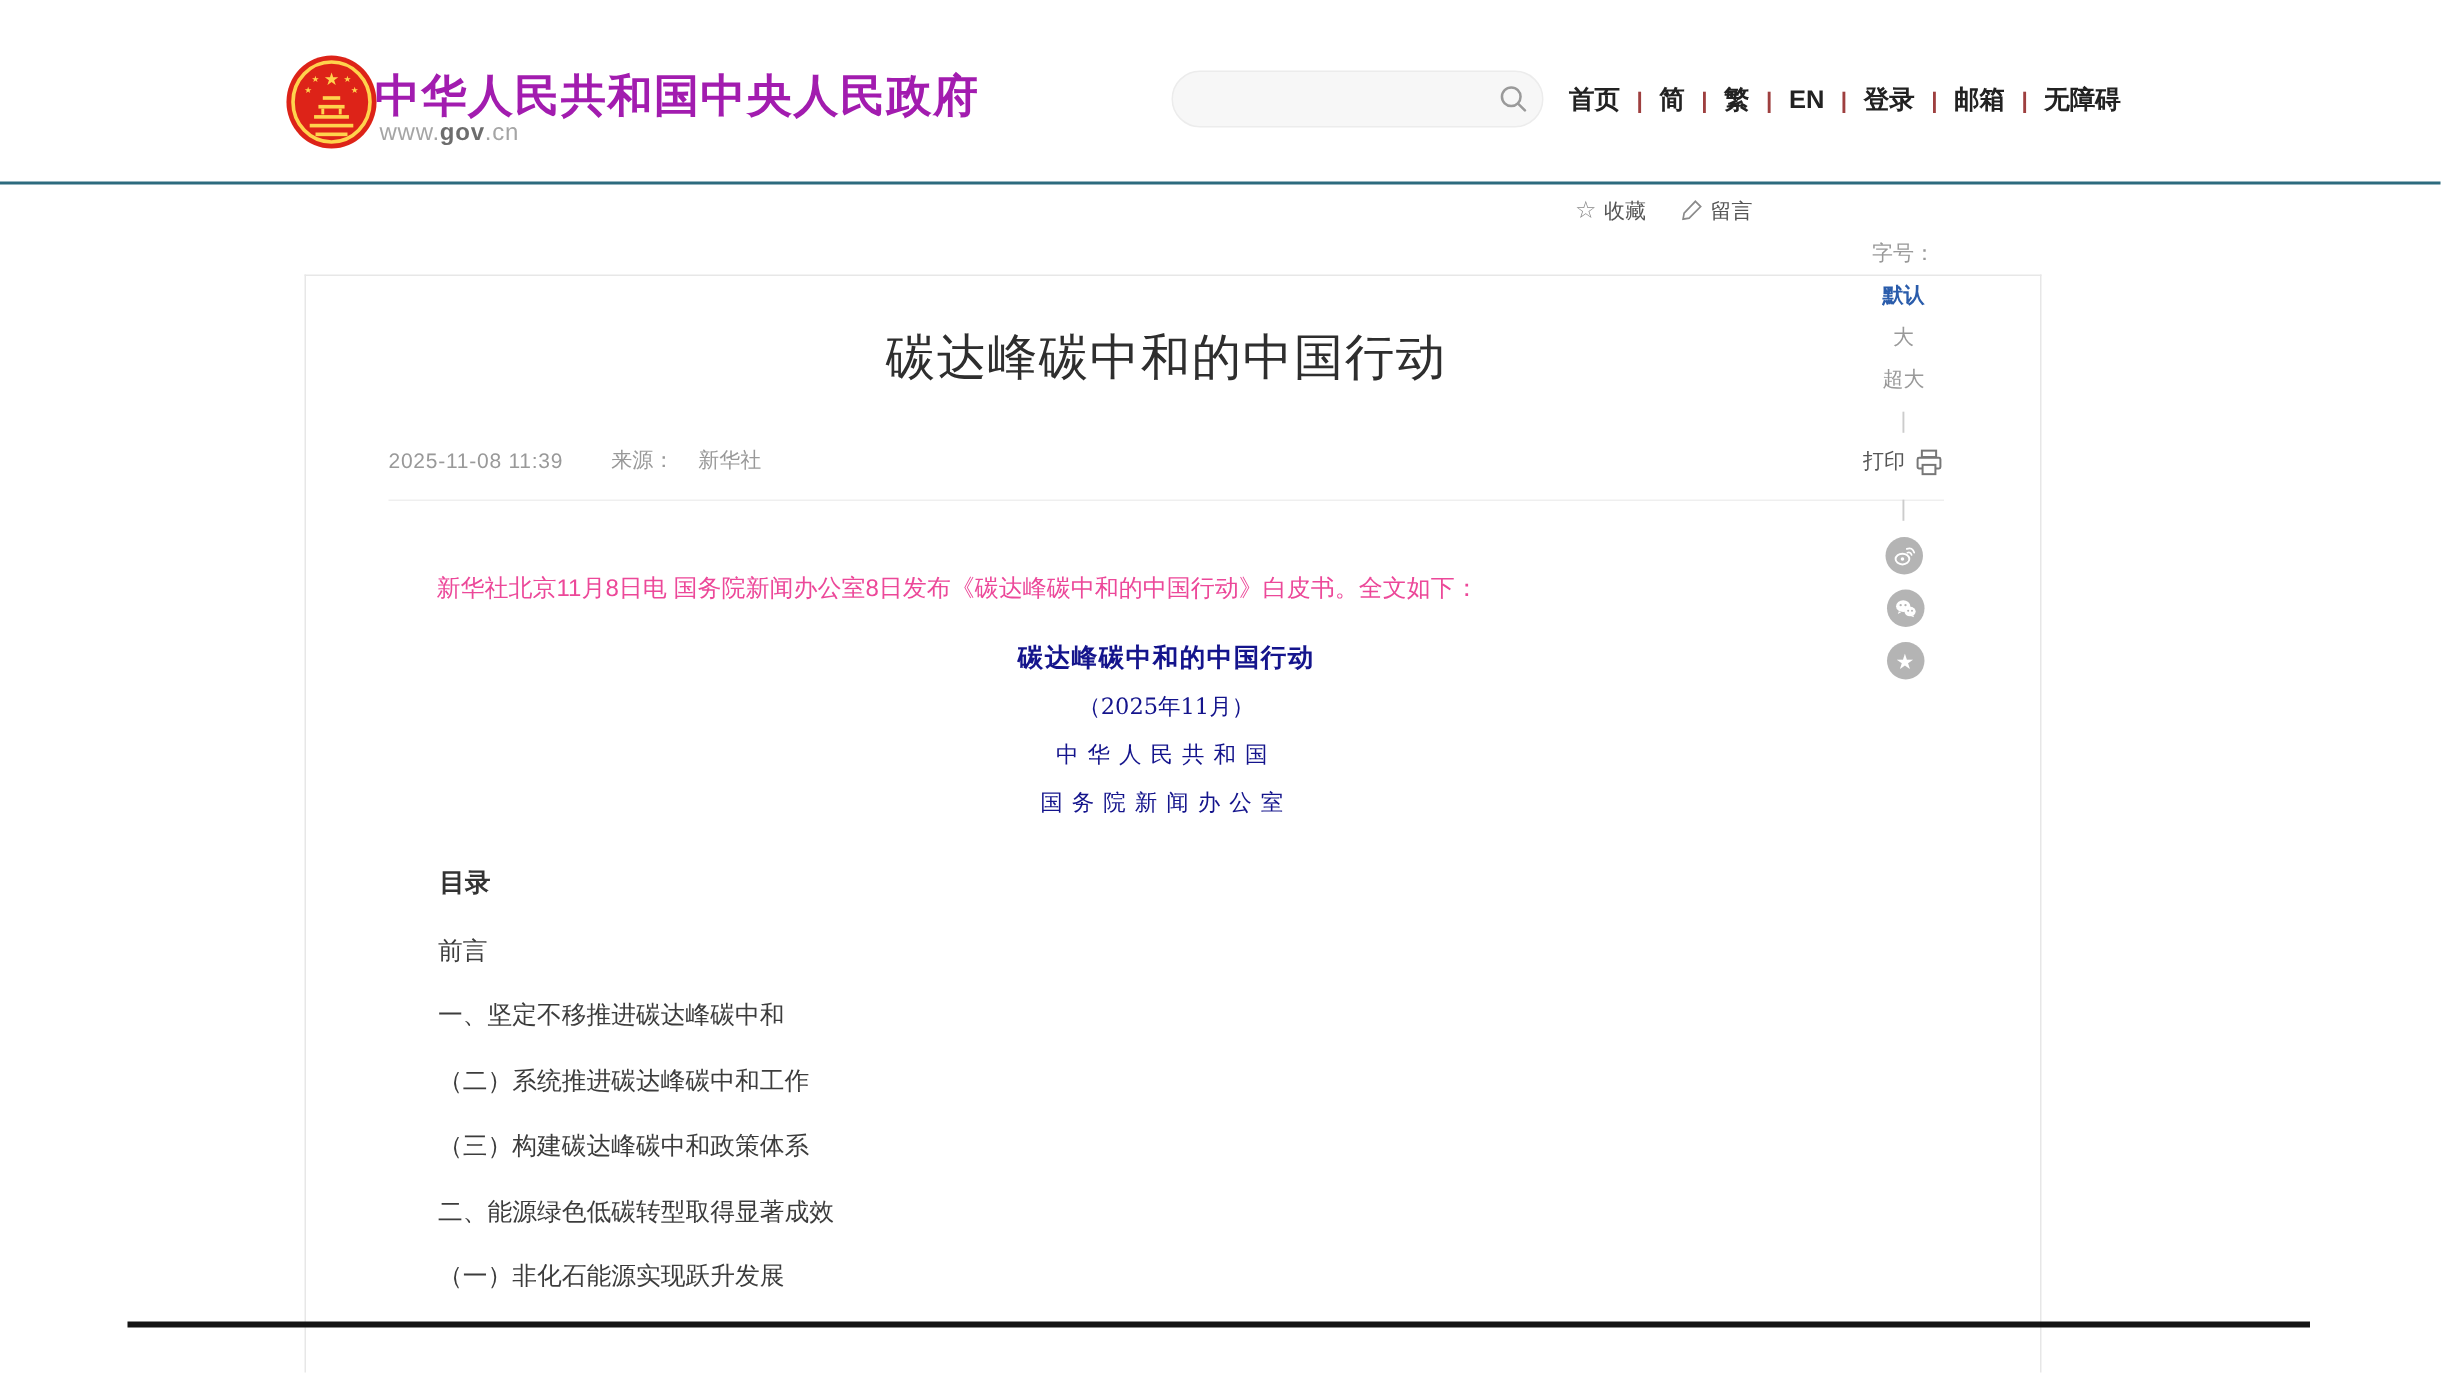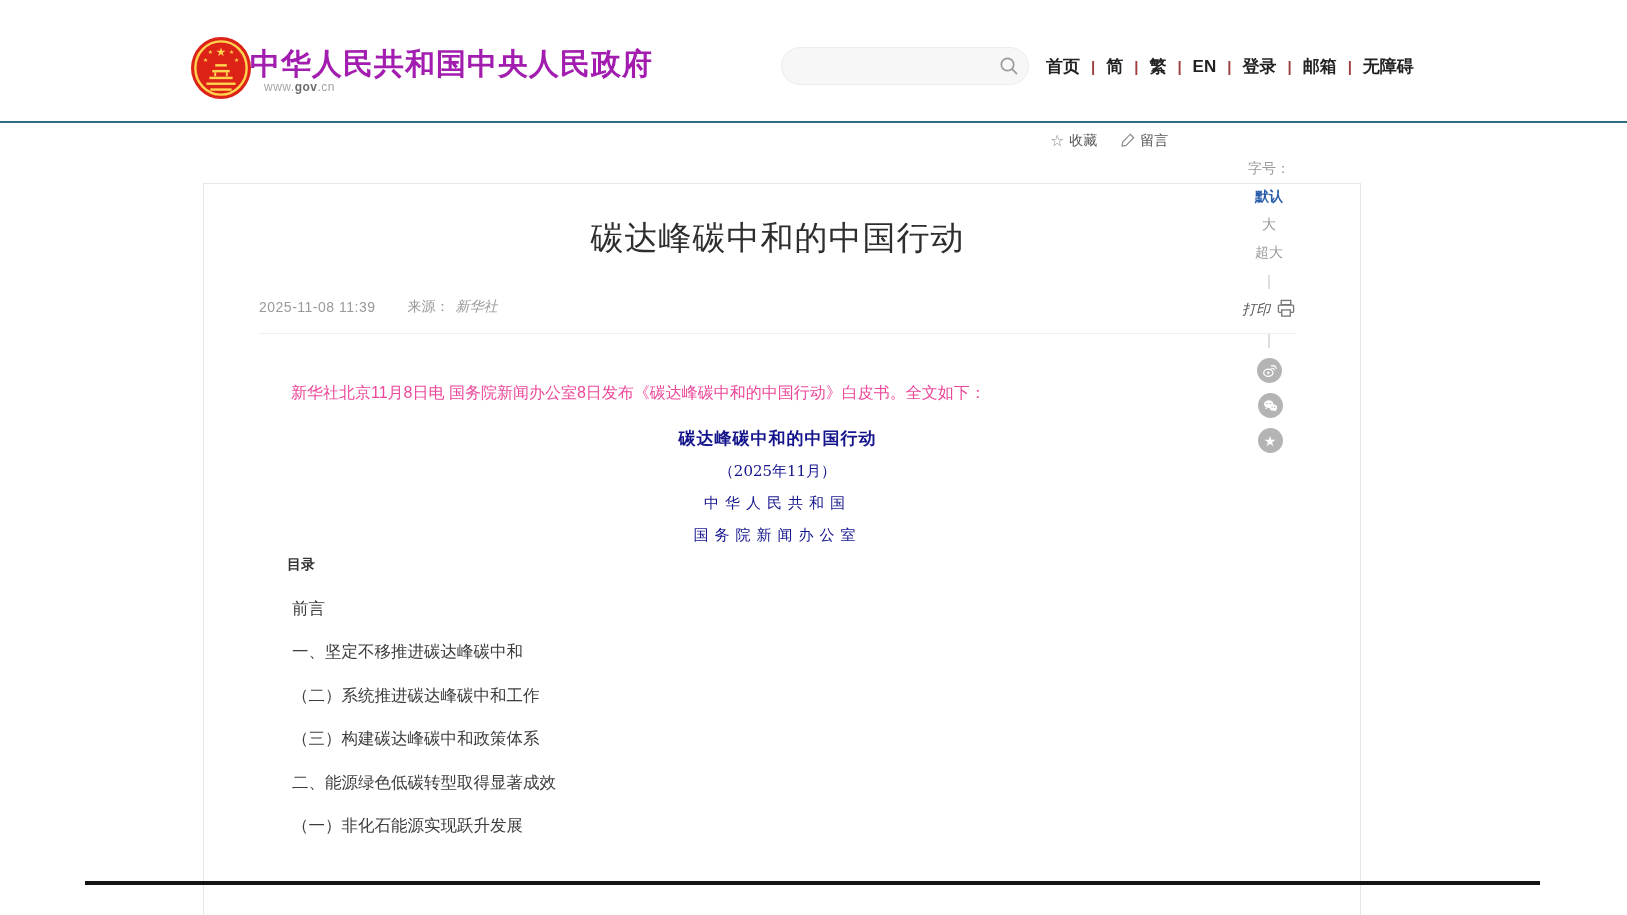--- a/index.html
+++ b/index.html
@@ -12,21 +12,21 @@
   
   .corner-marker { position:absolute; left:6px; top:2px; font-size:13px; color:#e03a2f; }
 
   
   .site-header { position:absolute; left:0; top:0; width:100%; height:122px; background:#fff; }
   .emblem { position:absolute; left:190px; top:36px; width:62px; height:64px; }
   .site-title {
     position:absolute; left:250px; top:44px; font-size:30px; font-weight:bold;
     color:#a21caf; letter-spacing:1px; white-space:nowrap;
   }
-  .site-url { position:absolute; left:264px; top:80px; font-size:12px; color:#a5a5a5; letter-spacing:.5px; }
+  .site-url { position:absolute; left:253px; top:80px; font-size:16px; color:#a5a5a5; letter-spacing:.5px; }
   .site-url b { color:#6d6d6d; }
 
   .search-box {
     position:absolute; left:781px; top:47px; width:248px; height:38px;
     background:#f7f7f7; border:1px solid #ececec; border-radius:19px;
     display:flex; align-items:center; padding:0 12px 0 18px;
   }
   .search-input { flex:1; border:none; outline:none; background:transparent; font-size:15px; color:#333; }
   .search-icon { width:20px; height:20px; flex:0 0 auto; }
 
@@ -52,42 +52,42 @@
   }
   .article-title {
     margin-top:34px; text-align:center; font-size:33px; font-weight:500;
     color:#2e2e2e; letter-spacing:1px; line-height:1.2;
   }
 
   .meta-row { margin-top:36px; display:flex; justify-content:space-between; align-items:center; height:26px; font-size:14px; color:#999; }
   .meta-left { display:flex; align-items:center; }
   .meta-date { letter-spacing:.5px; }
   .meta-source-label { margin-left:32px; }
-  .meta-source { margin-left:6px;font-style:italic; }
+  .meta-source { margin-left:16px; }
   .meta-right { display:flex; align-items:center; gap:10px;flex-direction:column; }
   .font-default { color:#2a5cab; font-weight:bold; }
   .meta-sep { color:#ccc; margin:0 10px; font-size:15px; }
-  .print-group { display:flex; align-items:center; gap:6px; color:#555; cursor:pointer;font-style:italic; }
+  .print-group { display:flex; align-items:flex-start; gap:6px; color:#555; cursor:pointer; }
   .share-circle {
     width:25px; height:25px; border-radius:50%; background:#b4b4b4;
     display:flex; align-items:center; justify-content:center; cursor:pointer;
   }
   .share-circle + .share-circle { margin-left:2px; }
   .qzone-glyph { color:#fff; font-size:14px; line-height:1; }
 
   .meta-divider { margin-top:13px; border:none; border-top:1px solid #efefef; height:0; }
 
   .lead-para { margin-top:47px; font-size:16px; line-height:1.5; color:#ec4899; text-indent:2em; }
 
   .doc-head { text-align:center; color:#14148c; }
   .doc-title { margin-top:22px; font-size:17px; font-weight:bold; letter-spacing:1px; }
   .doc-date { margin-top:12px; font-size:15px; font-family:"DejaVu Serif","Liberation Serif",serif; }
   .doc-org { margin-top:13px; font-size:15px; font-family:"DejaVu Serif","Liberation Serif",serif; letter-spacing:6px; }
 
-  .toc-heading { margin-top:11px; font-size:14px; font-weight:bold; color:#333; text-indent:2em; }
+  .toc-heading { margin-top:32px; font-size:17px; font-weight:bold; color:#333; text-indent:2em; }
   .toc-list { margin-top:26px; }
   .toc-item { font-size:16.5px; color:#3c3c3c; line-height:1; margin-bottom:27px; text-indent:2em; cursor:pointer; }
 
   .bottom-bar { position:absolute; left:85px; top:881px; width:1455px; height:4px; background:#141414; z-index:50; }
 </style>
 </head>
 <body>
 
 <span class="corner-marker">★</span>
 

